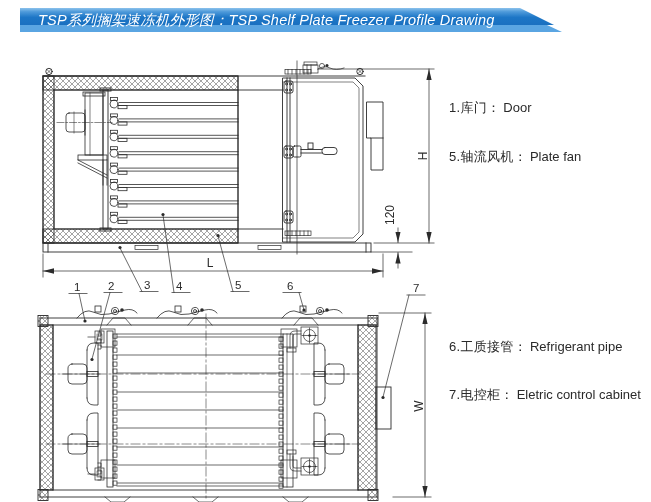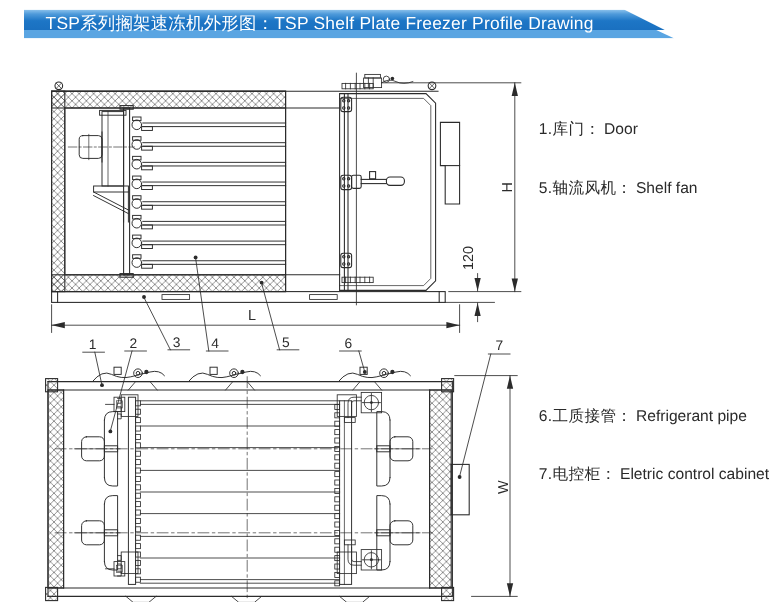--- a/index.html
+++ b/index.html
@@ -20,21 +20,21 @@
     clip-path:polygon(0 0,497px 0,542px 100%,0 100%);
   }
   .banner{
     position:absolute;left:20px;top:8px;width:545px;height:17px;
     background:linear-gradient(180deg,#8cc2ec 0%,#4e9ada 22%,var(--banner-main) 55%,#1a70c0 100%);
     clip-path:polygon(0 0,500px 0,534px 100%,0 100%);
   }
   .banner-text{
     position:absolute;left:20px;top:8px;width:545px;height:36px;
     line-height:24px;padding-left:18px;box-sizing:border-box;
-    color:#ffffff;font-size:14.5px;letter-spacing:.2px;white-space:nowrap;
+    color:#ffffff;font-size:14.5px;letter-spacing:.2px;white-space:nowrap;font-style:italic;
   }
 
   
   .legend{position:absolute;left:449px;top:0;width:200px;height:502px;color:var(--text);margin-top:28px;}
   .legend-item{position:absolute;left:0;white-space:nowrap;font-size:13px;}
   .legend-item .zh{letter-spacing:.3px;}
   .legend-item .en{margin-left:3px;}
 
   svg text{fill:var(--line);}
   .dimtxt{font-size:12px;font-family:"Liberation Sans",sans-serif;}
@@ -448,17 +448,17 @@
         <text class="callout" x="413" y="292" stroke="none">7</text>
         <line x1="407" y1="295" x2="425" y2="295"></line>
         <line x1="409" y1="295" x2="383" y2="397"></line>
         <circle cx="383" cy="397.5" r="1.6" fill="#2b2b2b" stroke="none"></circle>
       </g>
     </g>
   </svg>
 
   <div class="legend">
     <div class="legend-item" style="top:71px"><span class="zh">1.库门：</span><span class="en">Door</span></div>
-    <div class="legend-item" style="top:120px"><span class="zh">5.轴流风机：</span><span class="en">Shelf fan</span></div>
+    <div class="legend-item" style="top:120px"><span class="zh">5.轴流风机：</span><span class="en">Plate fan</span></div>
     <div class="legend-item" style="top:310px"><span class="zh">6.工质接管：</span><span class="en">Refrigerant pipe</span></div>
     <div class="legend-item" style="top:358px"><span class="zh">7.电控柜：</span><span class="en">Eletric control cabinet</span></div>
   </div>
 </div>
 
 </body></html>

